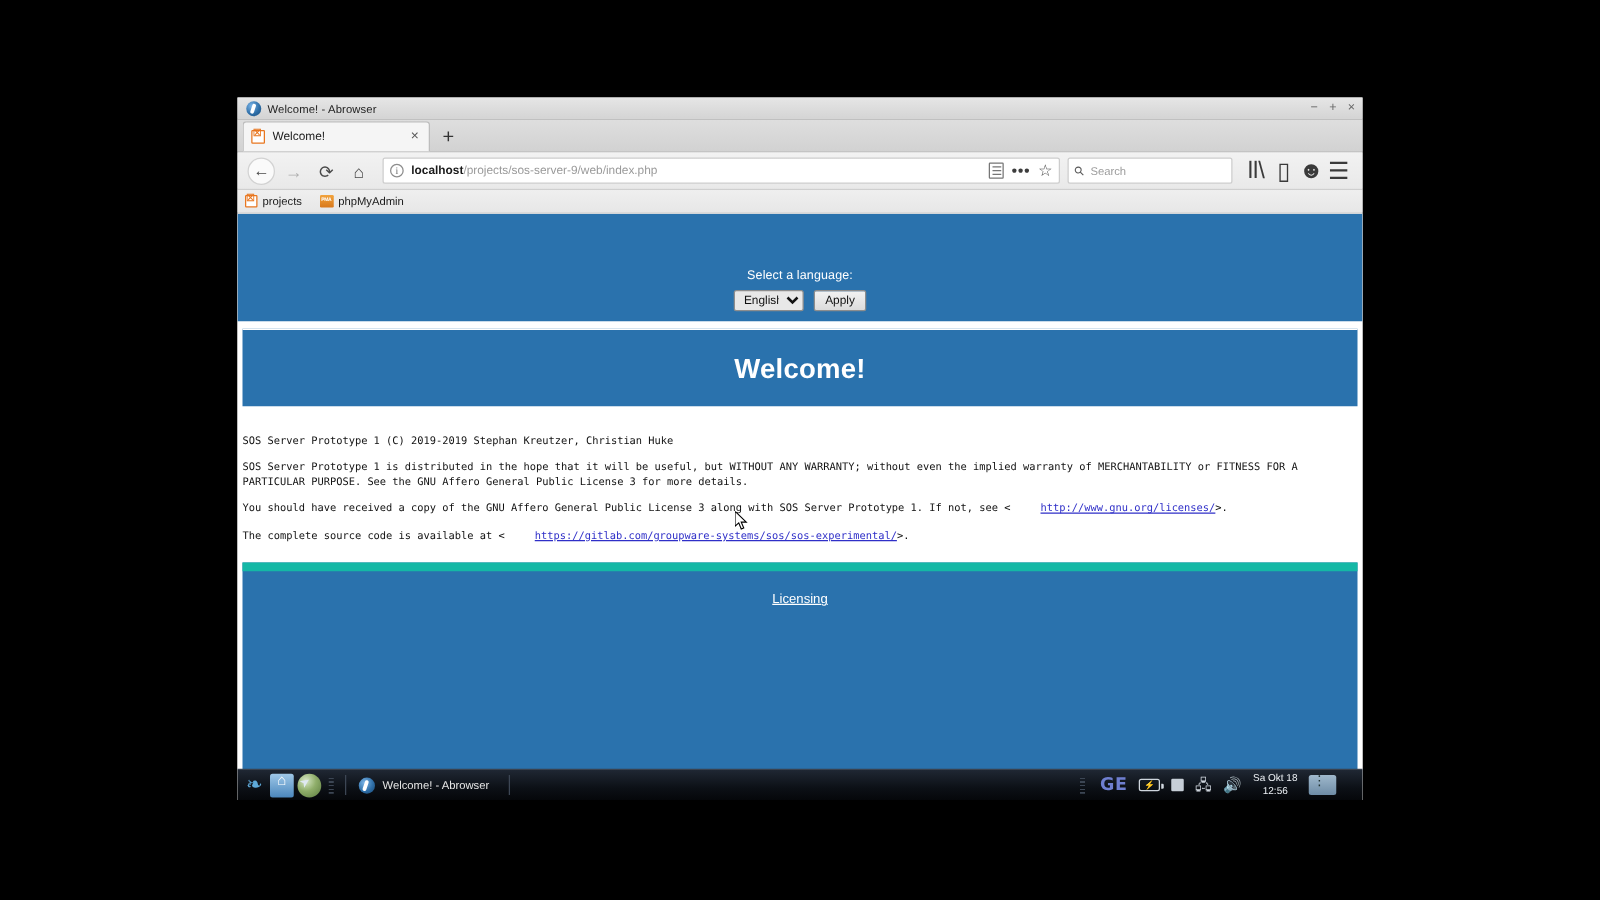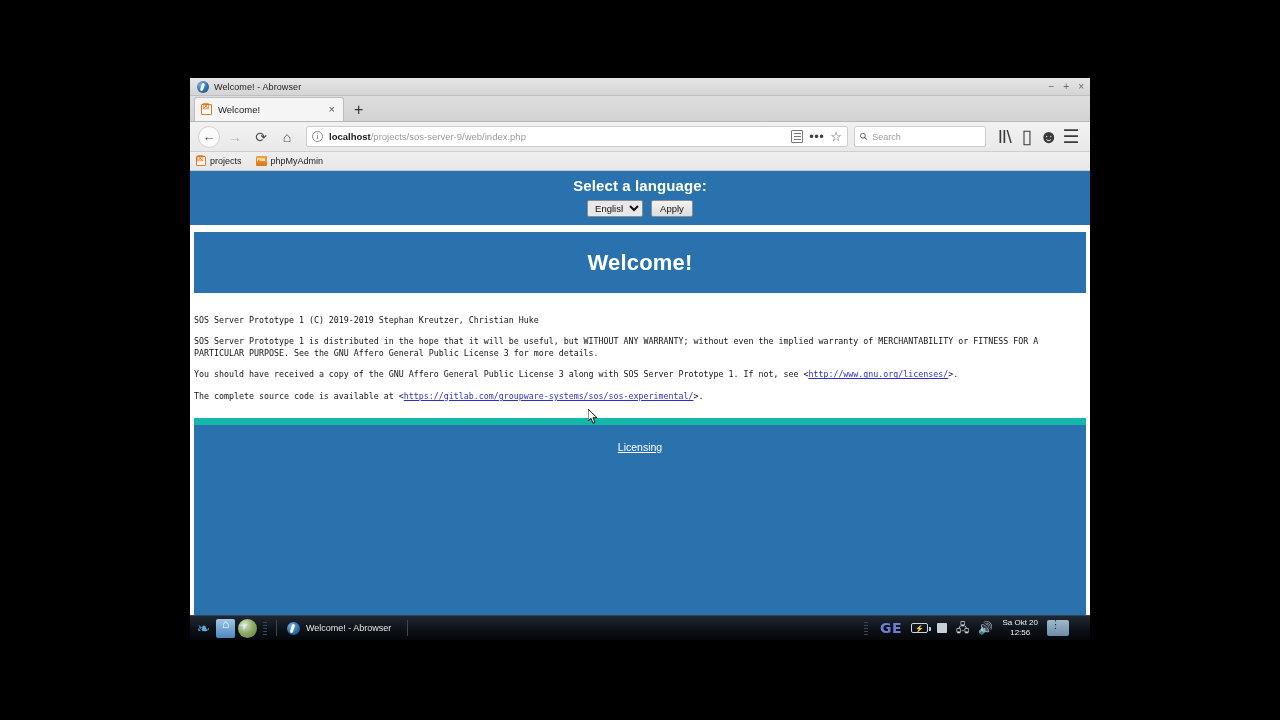--- a/index.html
+++ b/index.html
@@ -170,21 +170,21 @@
 
   
   #page {
     flex: 1; background: #fff; position: relative; overflow: hidden;
     display: flex; flex-direction: column;
   }
   #langbar {
     background: #2a72ad; color: #fff; text-align: center;
     padding: 6px 0 8px 0;
   }
-  #langbar .langlabel { font-size: 15px; font-weight: 700; display: block; margin-bottom: 6px; letter-spacing: .1px; }
+  #langbar .langlabel { font-size: 10px; font-weight: 400; display: block; margin-bottom: 6px; letter-spacing: .1px; margin-top: 38px; }
   .langrow { display: flex; justify-content: center; gap: 8px; align-items: center; }
   select.langselect {
     font-family: "Liberation Sans", sans-serif;
     font-size: 9.5px; padding: 1px 3px; height: 17px;
     border: 1px solid #8d8d8d; background: #e8e8e8; color: #111;
     border-radius: 2px; width: 56px;
   }
   button.applybtn, button.installbtn {
     font-family: "Liberation Sans", sans-serif;
     font-size: 9.5px; height: 17px; padding: 0 8px;
@@ -206,21 +206,21 @@
 
   #installwrap { padding: 10px 0 0 22px; }
   button.installbtn { padding: 0 10px; height: 16px; font-size: 9px; }
 
   #license {
     padding: 22px 4px 0 4px;
     font-family: "DejaVu Sans Mono", monospace;
     font-size: 8.3px; line-height: 1.38; color: #111;
   }
   #license p { margin: 0 0 10px 0; }
-  #license a { color: #2f2fc8; text-decoration: underline; }
+  #license a { color: #2f2fc8; text-decoration: underline; margin-left: 24px; }
 
   #footer {
     margin: 6px 4px 0 4px;
     background: #2a72ad;
     flex: 1;
     border-top: 7px solid #14b8a6;
     padding-top: 12px;
     text-align: center;
   }
   #footer a {
@@ -422,20 +422,20 @@
           <span class="battery">
             <span class="bolt">⚡</span>
           </span>
         </div>
       <div class="trayicon">
           <span class="traysq"></span>
         </div>
       <div class="trayicon netico">🖧</div>
       <div class="trayicon volico">🔊</div>
       <div id="clock">
-        <div>Sa Okt 20</div>
+        <div>Sa Okt 18</div>
         <div>12:56</div>
       </div>
       <div class="trayapp"></div>
     </div>
   </div>
 
 </div>
 
 </body></html>

